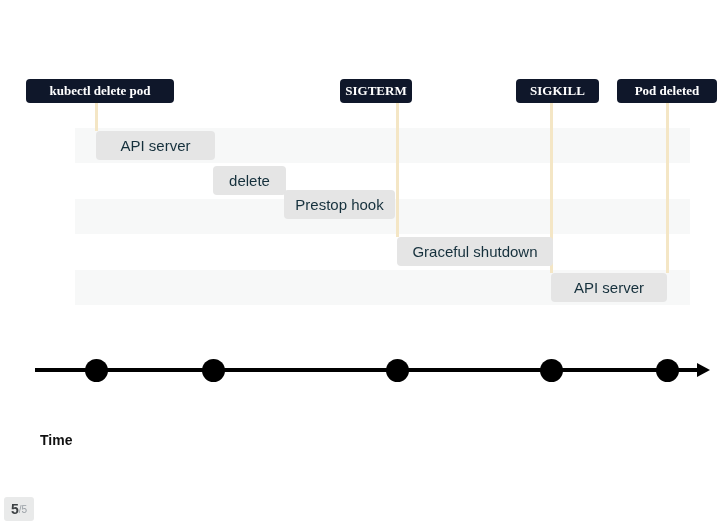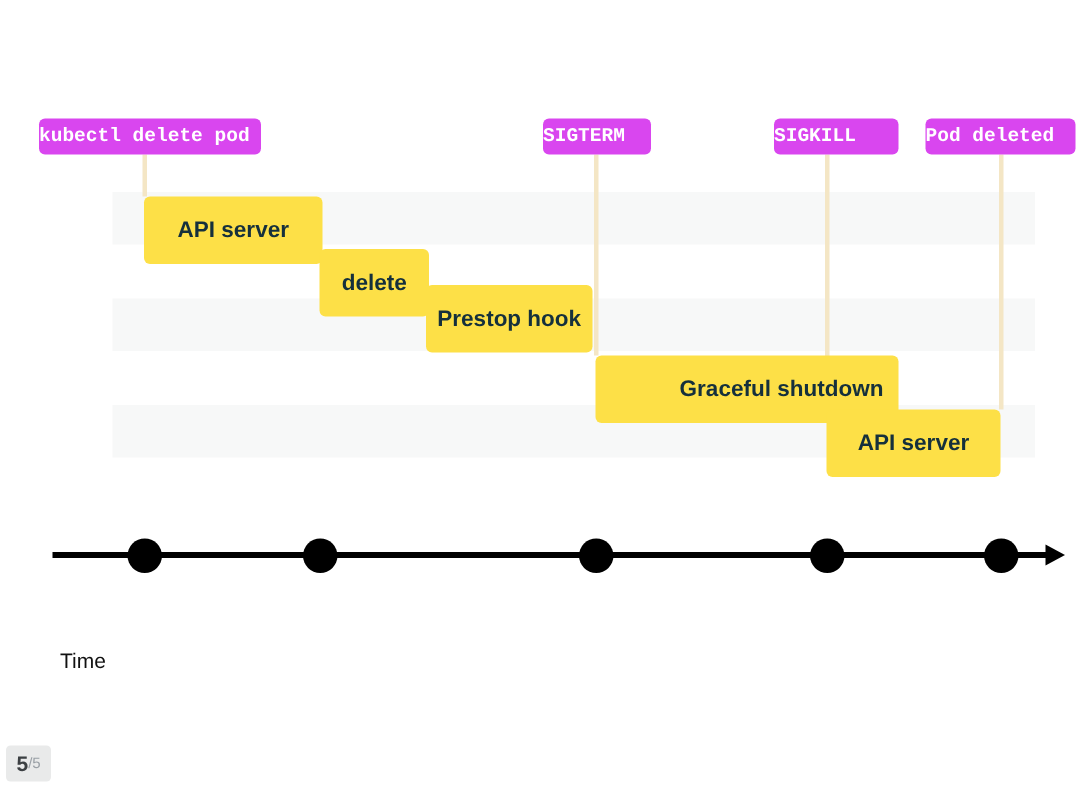--- a/index.html
+++ b/index.html
@@ -6,35 +6,35 @@
   body{width:720px;height:528px;position:relative;overflow:hidden;
        font-family:"Liberation Sans",sans-serif;}
   .stage{position:absolute;inset:0;}
 
   .row-band{position:absolute;}
   .band-on{background:#f7f8f8;}
   .band-off{background:transparent;}
 
   .connector{position:absolute;width:3px;background:#f4e6c5;}
 
-  .milestone{position:absolute;top:79px;height:24px;background:#d946ef;color:#ffffff;
-             border-radius:4px;font-family:Liberation Mono, monospace;font-size:13px;
-             font-weight:700;line-height:24px;text-align:left;white-space:nowrap;}
+  .milestone{position:absolute;top:79px;height:24px;background:#0f172a;color:#ffffff;
+             border-radius:4px;font-family:Liberation Serif, serif;font-size:13px;
+             font-weight:700;line-height:24px;text-align:center;white-space:nowrap;}
 
-  .bar{position:absolute;height:45px;background:#fde047;border-radius:4px;
-       color:#15303c;font-size:15px;font-weight:700;display:flex;
+  .bar{position:absolute;height:29px;background:#e5e5e5;border-radius:4px;
+       color:#15303c;font-size:15px;font-weight:400;display:flex;
        align-items:center;justify-content:center;white-space:nowrap;}
 
   .timeline-line{position:absolute;left:35px;top:368px;width:665px;height:4px;background:#000;}
   .arrowhead{position:absolute;left:697px;top:362.5px;width:0;height:0;
              border-left:13px solid #000;border-top:7.5px solid transparent;
              border-bottom:7.5px solid transparent;}
   .dot{position:absolute;width:23px;height:23px;border-radius:50%;background:#000;top:358.5px;}
 
-  .time-label{position:absolute;left:40px;top:432px;font-size:14px;font-weight:400;color:#111;}
+  .time-label{position:absolute;left:40px;top:432px;font-size:14px;font-weight:700;color:#111;}
 
   .badge{position:absolute;left:4px;top:497px;height:24px;background:#e9eaea;border-radius:3px;
          display:inline-flex;align-items:center;padding:0 7px;}
   .badge .cur{font-size:14px;font-weight:700;color:#3c4043;}
   .badge .dim{font-size:10px;color:#9aa0a6;}
 </style>
 </head>
 <body>
 
 <div class="stage">
@@ -46,29 +46,29 @@
       <div class="row-band band-on" style="left: 75px; top: 269.6px; width: 615px; height: 35.4px;"></div>
     </div>
   <div id="connectors">
       <div class="connector" style="left: 94.5px; top: 103px; height: 28px;"></div>
       <div class="connector" style="left: 395.5px; top: 103px; height: 134px;"></div>
       <div class="connector" style="left: 549.5px; top: 103px; height: 170px;"></div>
       <div class="connector" style="left: 665.5px; top: 103px; height: 170px;"></div>
     </div>
   <div id="milestones">
       <div class="milestone" style="left: 26px; width: 148px;">kubectl delete pod</div>
-      <div class="milestone" style="left: 362px; width: 72px;">SIGTERM</div>
+      <div class="milestone" style="left: 340px; width: 72px;">SIGTERM</div>
       <div class="milestone" style="left: 516px; width: 83px;">SIGKILL</div>
       <div class="milestone" style="left: 617px; width: 100px;">Pod deleted</div>
     </div>
   <div id="bars">
       <div class="bar" style="left: 96px; top: 131px; width: 119px;">API server</div>
       <div class="bar" style="left: 213px; top: 166.4px; width: 73px;">delete</div>
       <div class="bar" style="left: 284px; top: 190px; width: 111px;">Prestop hook</div>
-      <div class="bar" style="left: 397px; top: 237.2px; width: 156px; padding-left: 46px;">Graceful shutdown</div>
+      <div class="bar" style="left: 397px; top: 237.2px; width: 156px;">Graceful shutdown</div>
       <div class="bar" style="left: 551px; top: 272.6px; width: 116px;">API server</div>
     </div>
 
   <div class="timeline-line"></div>
   <div class="arrowhead"></div>
   <div id="dots">
       <div class="dot" style="left: 84.5px;"></div>
       <div class="dot" style="left: 201.5px;"></div>
       <div class="dot" style="left: 385.5px;"></div>
       <div class="dot" style="left: 539.5px;"></div>

